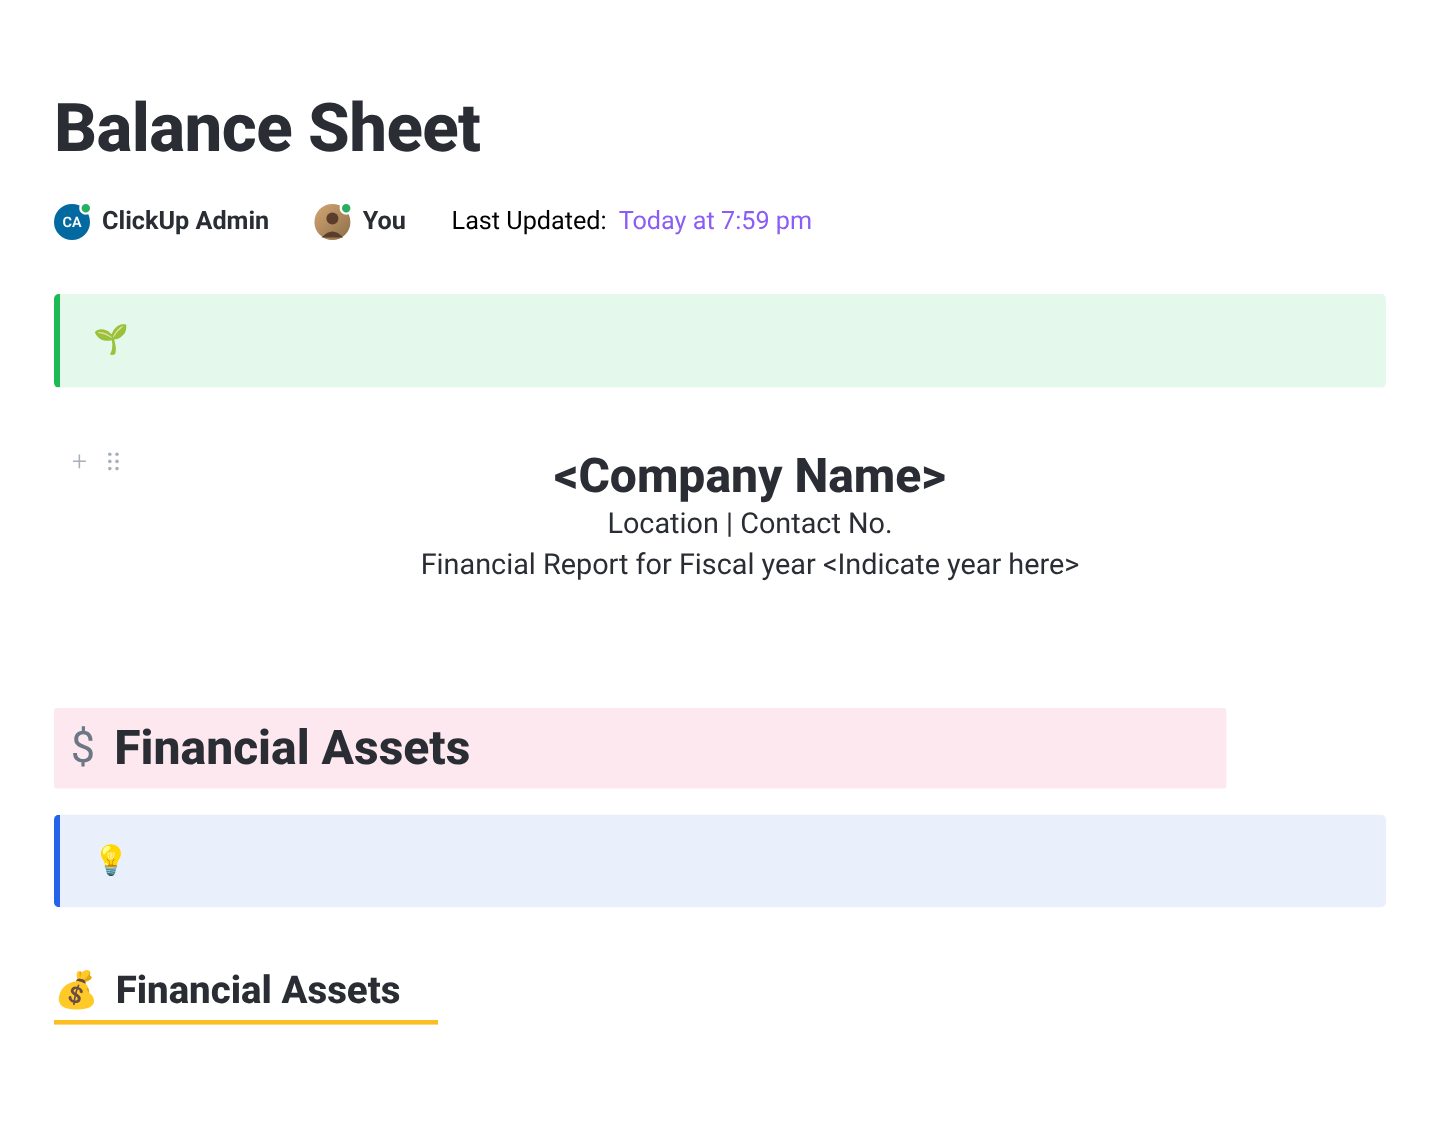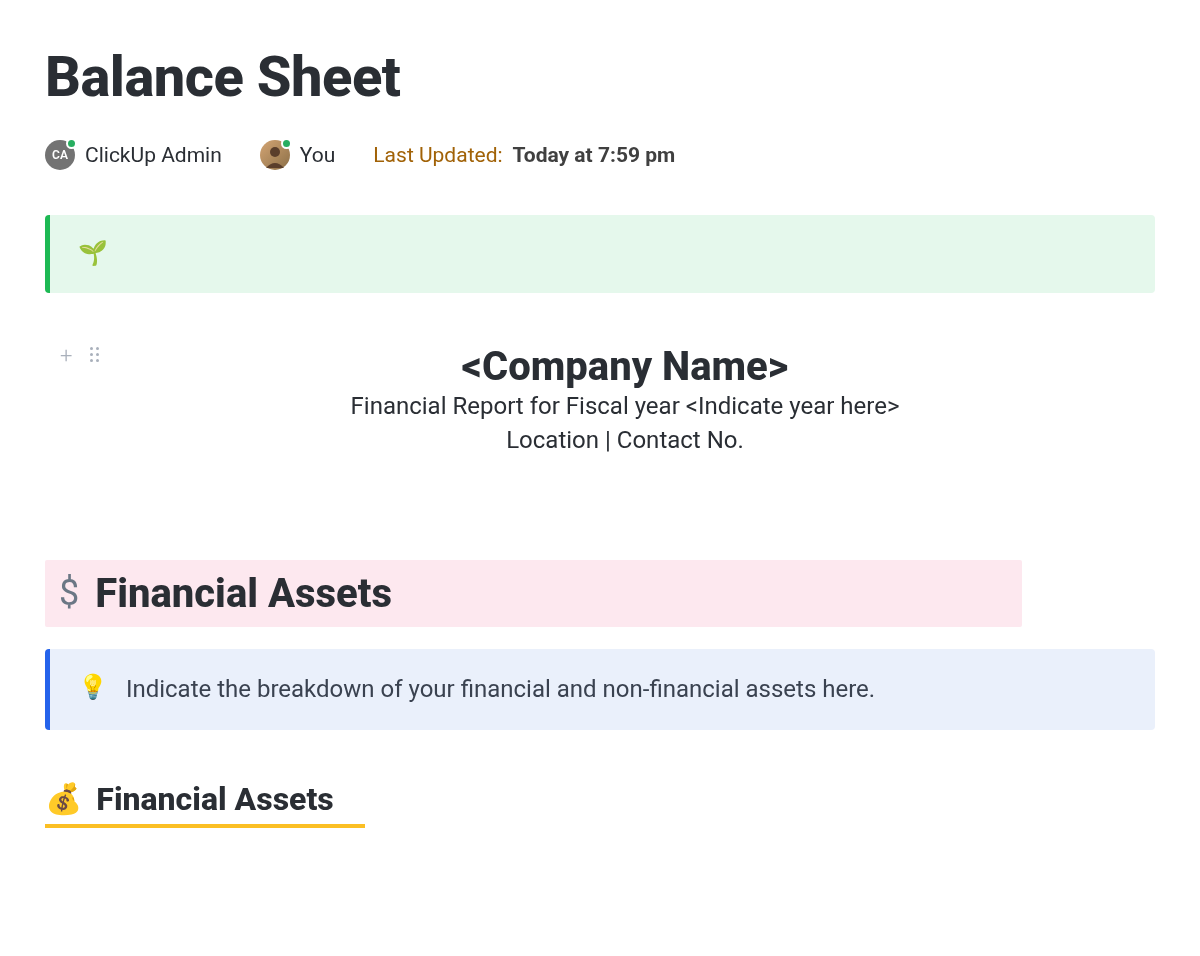--- a/index.html
+++ b/index.html
@@ -7,21 +7,21 @@
     font-family: -apple-system, BlinkMacSystemFont, "Segoe UI", Roboto, Helvetica, Arial, sans-serif;
     background: #ffffff;
     color: #2a2e34;
     width: 1200px;
     padding: 40px 45px 0 45px;
   }
   .page-title {
     font-size: 56px;
     font-weight: 800;
     color: #2a2e34;
-    margin-top: 4px;
+    margin-top: 34px;
     margin-bottom: 30px;
     letter-spacing: -0.5px;
   }
   .meta-row {
     display: flex;
     align-items: center;
     gap: 10px;
     font-size: 21px;
     margin-bottom: 45px;
   }
@@ -30,38 +30,38 @@
     height: 30px;
     border-radius: 50%;
     display: inline-flex;
     align-items: center;
     justify-content: center;
     position: relative;
     font-size: 12px;
     font-weight: 600;
     color: white;
   }
-  .avatar-ca { background: #737373; }
+  .avatar-ca { background: #0369a1; }
   .avatar-you {
     background: linear-gradient(135deg, #d4a574 0%, #8b6f47 100%);
   }
   .presence-dot {
     position: absolute;
     top: -2px;
     right: -2px;
     width: 11px;
     height: 11px;
     background: #27ae60;
     border: 2px solid white;
     border-radius: 50%;
   }
-  .user-name { font-weight: 400; color: #2a2e34; }
+  .user-name { font-weight: 700; color: #2a2e34; }
   .meta-gap { width: 18px; }
-  .updated-label { color: #a16207; font-weight: 400; }
-  .updated-value { color: #404040; font-weight: 700; }
+  .updated-label { color: #000000; font-weight: 400; }
+  .updated-value { color: #8b5cf6; font-weight: 400; }
 
   .callout {
     display: flex;
     align-items: flex-start;
     gap: 18px;
     padding: 22px 28px;
     border-radius: 4px;
     margin-bottom: 50px;
   }
   .callout-green {
@@ -222,34 +222,33 @@
         <span></span>
         <span></span>
         <span></span>
         <span></span>
         <span></span>
     </span>
   </div>
   <div class="company-header">
     <div class="company-info">
       <div class="company-name">&lt;Company Name&gt;</div>
+      <div class="company-sub">Location | Contact No.</div>
       <div class="company-sub">Financial Report for Fiscal year &lt;Indicate year here&gt;</div>
-      <div class="company-sub">Location | Contact No.</div>
     </div>
   </div>
 </div>
 
 <div class="section-banner">
   <span class="banner-icon">$</span>
   <span class="banner-text">Financial Assets</span>
 </div>
 
 <div class="callout callout-blue" style="margin-bottom:0;">
   <span class="callout-emoji">💡</span>
-  <span class="callout-text">Indicate the breakdown of your financial and non-financial assets here.</span>
 </div>
 
 <div class="subheading">
   <span class="subheading-emoji">💰</span>
   <span>Financial Assets</span>
 </div>
 <div class="underline-yellow"></div>
 
 
 

